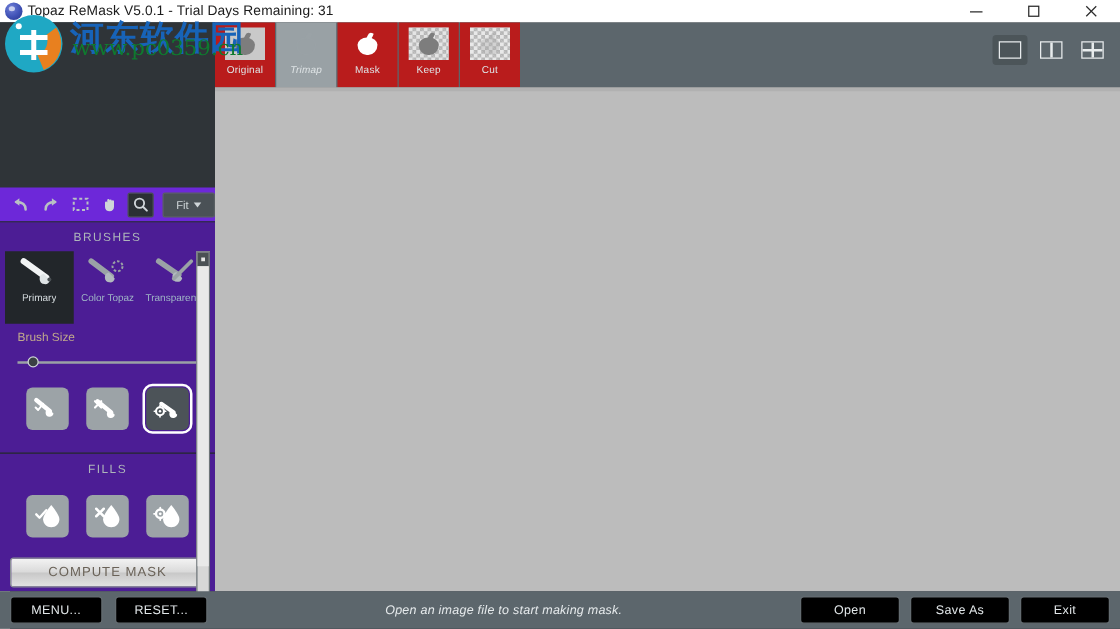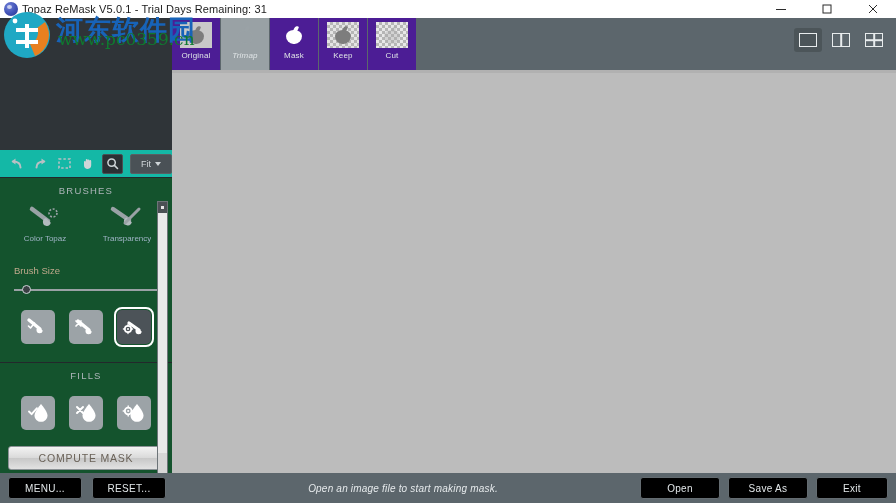--- a/index.html
+++ b/index.html
@@ -49,21 +49,21 @@
     position: absolute; left: 172px; top: 0; height: 52px;
     display: flex; align-items: stretch;
   }
   .tab {
     width: 48px; height: 52px; margin-right: 1px;
     display: flex; flex-direction: column; align-items: center; justify-content: flex-start;
     padding-top: 4px;
     background: #5c666c;
     cursor: pointer;
   }
-  .tab.dark { background: #4c1d95; }
+  .tab.dark { background: #b91c1c; }
   .tab.light { background: #99a1a5; font-style: italic; }
   .tab-thumb {
     width: 32px; height: 26px; display: flex; align-items: center; justify-content: center;
     position: relative; overflow: hidden;
   }
   .tab-lbl {
     font-size: 8px; color: #dfe4e6; margin-top: 3px; letter-spacing: 0.2px;
     white-space: nowrap;
   }
   .thumb-plain { background: #c9c9c9; }
@@ -123,21 +123,21 @@
   .leftpanel {
     position: absolute; left: 0; top: 18px; width: 172px; height: 455px;
     background: #2f3438;
   }
   .panel-head {
     position: absolute; left: 0; top: 0; width: 172px; height: 132px;
     background: #2f3438;
   }
   .toolrow {
     position: absolute; left: 0; top: 132px; width: 172px; height: 28px;
-    background: #14b8a6;
+    background: #6d28d9;
     display: flex; align-items: center; padding-left: 6px; gap: 3px;
     border-bottom: 1px solid #23282b;
   }
   .tool {
     width: 22px; height: 20px; border-radius: 2px;
     display: flex; align-items: center; justify-content: center;
     color: #b9c0c4; cursor: pointer;
   }
   .tool.boxed { background: #2b3034; border: 1px solid #4a5054; }
   .tool svg { display: block; }
@@ -145,21 +145,21 @@
     margin-left: 4px; width: 44px; height: 20px; border-radius: 2px;
     background: #4a5156; border: 1px solid #595f63;
     display: flex; align-items: center; justify-content: center; gap: 4px;
     cursor: pointer;
   }
   .fitbox .lbl { font-size: 9px; color: #cfd5d8; }
   .caret { width: 0; height: 0; border-left: 3px solid transparent; border-right: 3px solid transparent; border-top: 4px solid #cfd5d8; }
 
   .scrollwrap {
     position: absolute; left: 0; top: 160px; width: 172px; height: 295px;
-    background: #14532d;
+    background: #4c1d95;
   }
   .section-title {
     text-align: center; font-size: 9.5px; color: #aeb6ba;
     letter-spacing: 1.2px; padding: 7px 0 5px 0;
   }
   .brushgrid {
     display: flex; padding: 0 4px; gap: 0;
   }
   .brushcell {
     flex: 1 1 0; height: 58px; padding-top: 4px;
@@ -410,20 +410,30 @@
         <span class="caret"></span>
       </div>
     </div>
 
     <div class="scrollwrap">
 
       <div class="section-title">BRUSHES</div>
 
       <div class="brushgrid">
 
+        <div class="brushcell sel">
+          <svg width="40" height="26" viewBox="0 0 40 26">
+            <g>
+              <path d="M8 4 L26 17" stroke="#f2f4f5" stroke-width="5" stroke-linecap="round"></path>
+              <path d="M24 14 a4.2 4.2 0 1 0 5 5 Z" fill="#dfe4e6"></path>
+              <circle cx="28.5" cy="18.5" r="1.6" fill="#4a5054"></circle>
+            </g>
+          </svg>
+          <div class="cap">Primary</div>
+        </div>
 
         <div class="brushcell">
           <svg width="40" height="26" viewBox="0 0 40 26">
             <path d="M7 4 L23 16" stroke="#9aa2a6" stroke-width="4.5" stroke-linecap="round"></path>
             <path d="M21 13 a4 4 0 1 0 4.8 4.8 Z" fill="#b2babe"></path>
             <circle cx="28" cy="8" r="4" fill="none" stroke="#9aa2a6" stroke-width="1.6" stroke-dasharray="2 1.6"></circle>
           </svg>
           <div class="cap">Color Topaz</div>
         </div>
 

